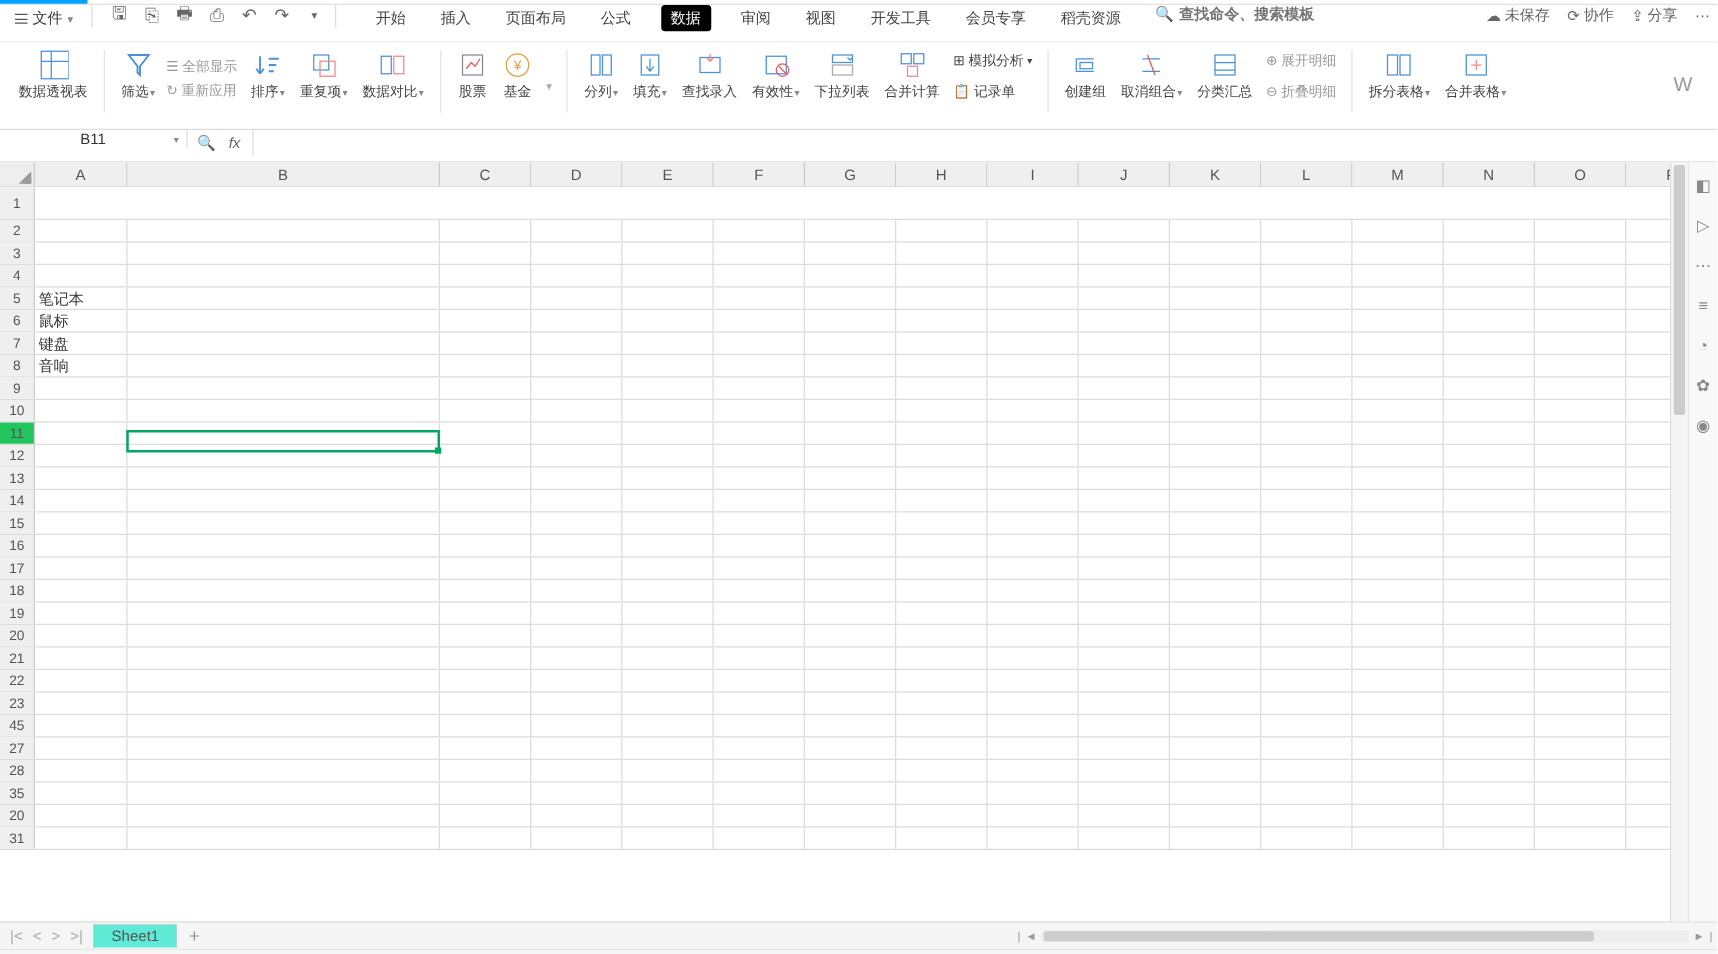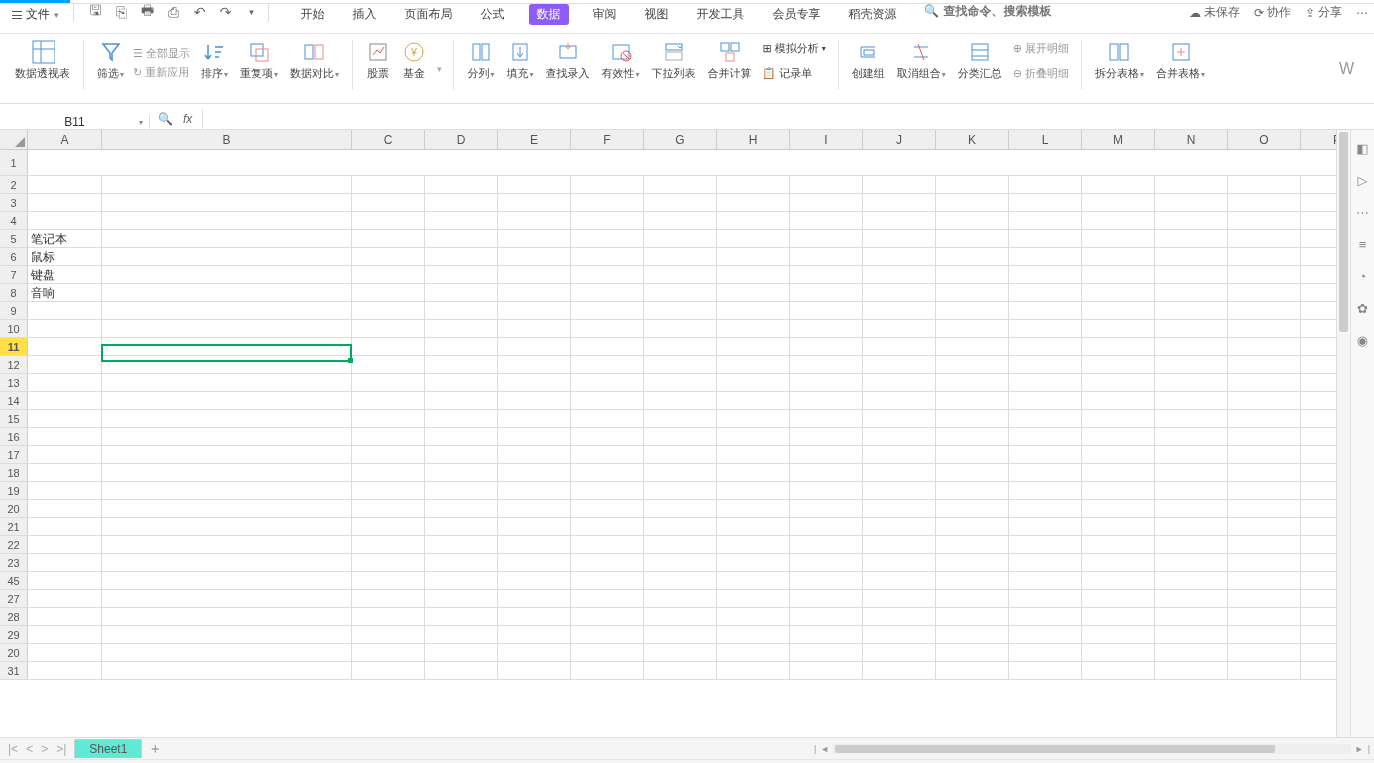--- a/index.html
+++ b/index.html
@@ -10,38 +10,38 @@
 
 .menubar { display: flex; align-items: flex-start; height: 30px; background: #fff; padding: 0 6px; gap: 4px; border-bottom: 1px solid #e8e8e8; }
 .file-btn { display: flex; align-items: center; gap: 4px; padding: 2px 6px; cursor: pointer; }
 .file-btn .burger { display:inline-block; width:10px; height:8px; border-top:1px solid #555; border-bottom:1px solid #555; position:relative; }
 .file-btn .burger::after { content:""; position:absolute; left:0; right:0; top:3px; height:1px; background:#555;}
 .vline { width:1px; height:18px; background:#ddd; margin:0 4px;}
 .qat { display:flex; gap:10px; align-items:center; margin-left:6px;}
 .qat-icon { width:16px; height:16px; display:flex; align-items:center; justify-content:center; color:#666; cursor:pointer; font-size:14px;}
 .menu-tabs { display:flex; gap:20px; margin-left:20px;}
 .menu-tab { padding:2px 4px; cursor:pointer; color:#444;}
-.menu-tab.active { background:#8b5cf6; color:#fff; border-radius:3px; padding:2px 8px;}
+.menu-tab.active { background:#000000; color:#fff; border-radius:3px; padding:2px 8px;}
 .search-area { margin-left:20px; display:flex; align-items:center; gap:4px; color:#aaa;}
 .search-area input { border:none; outline:none; width:120px; font-size:12px;font-weight:bold;}
 .right-actions { margin-left:auto; display:flex; gap:14px; align-items:center; color:#666;}
 .right-actions .act { display:flex; align-items:center; gap:3px; cursor:pointer;}
 
 .ribbon { display:flex; align-items:flex-start; height:70px; background:#fff; border-bottom:1px solid #ddd; padding:6px 12px; gap:6px;}
 .rbtn { display:flex; flex-direction:column; align-items:center; gap:2px; cursor:pointer; padding:0 3px;}
 .rbtn-icon { width:24px; height:24px; display:flex; align-items:center; justify-content:center;}
 .rbtn-label { font-size:11px; color:#444; white-space:nowrap;}
 .rsep { width:1px; height:50px; background:#e3e3e3; margin:0 4px;}
 .rsmall { display:flex; flex-direction:column; gap:2px; font-size:11px;}
 .rsmall-item { display:flex; align-items:center; gap:3px; cursor:pointer; color:#999; padding:1px 2px;}
 .rsmall-item.enabled { color:#444;}
 .chev::after { content:"▾"; font-size:8px; color:#888; margin-left:1px;}
 .W { margin-left:auto; color:#999; font-size:16px; padding:0 8px; align-self:center;}
 
-.namebox-row { display:flex; align-items:flex-end; height:26px; border-bottom:1px solid #ddd; background:#fff;}
+.namebox-row { display:flex; align-items:flex-start; height:26px; border-bottom:1px solid #ddd; background:#fff;}
 .namebox { width:150px; border-right:1px solid #ddd; display:flex; align-items:center; justify-content:center; gap:40px; padding:0 6px; position:relative;}
 .namebox .txt { flex:1; text-align:center;}
 .namebox .dd { font-size:8px; color:#888; position:absolute; right:6px;}
 .fx-area { display:flex; align-items:center; gap:10px; padding:0 8px; flex:1;}
 .fx-area .q { color:#999;}
 .fbar { flex:1; height:20px; border:none; outline:none;}
 .namebox-sep { width:1px; height:20px; background:#ddd;}
 
 .grid-area { display:flex; height:calc(763px - 4px - 30px - 70px - 26px - 22px - 4px); position:relative;}
 .main-grid { flex:1; overflow:hidden; position:relative;}
@@ -50,21 +50,21 @@
 .corner::after { content:""; position:absolute; right:2px; bottom:2px; border:5px solid transparent; border-right-color:#999; border-bottom-color:#999;}
 .ch { border-right:1px solid #ccc; text-align:center; font-size:12px; line-height:20px; color:#555; background:#efefef;}
 .ch.A { width:74px; min-width:74px;}
 .ch.B { width:250px; min-width:250px;}
 .ch.def { width:73px; min-width:73px;}
 .rows { position:relative;}
 .row { display:flex; height:18px; border-bottom:1px solid #dcdcdc;}
 .row.first { height:26px;}
 .rh { width:28px; min-width:28px; border-right:1px solid #ccc; background:#efefef; text-align:center; font-size:11px; line-height:18px; color:#555;}
 .row.first .rh { line-height:26px;}
-.rh.sel { background:#fde047;font-weight:bold;}
+.rh.sel { background:#22c55e;}
 .cell { border-right:1px solid #dcdcdc; padding:0 3px; font-size:12px; line-height:18px; overflow:hidden; white-space:nowrap;}
 .row.first .cell { line-height:26px; font-size:15px;margin-top:44px;}
 .cell.A { width:74px; min-width:74px;}
 .cell.B { width:250px; min-width:250px;}
 .cell.def { width:73px; min-width:73px;}
 .cell.B.first { text-align:left;}
 .selection { position:absolute; border:2px solid #00a862; pointer-events:none;}
 .sel-handle { position:absolute; width:5px; height:5px; background:#00a862; right:-3px; bottom:-3px;}
 
 .vscroll { width:14px; background:#f5f5f5; border-left:1px solid #ddd; position:relative;}
@@ -880,21 +880,21 @@
           <div class="cell def"></div>
           <div class="cell def"></div>
           <div class="cell def"></div>
           <div class="cell def"></div>
           <div class="cell def"></div>
           <div class="cell def"></div>
           <div class="cell def"></div>
           <div class="cell def"></div>
         </div>
         <div class="row">
-          <div class="rh">29</div>
+          <div class="rh">35</div>
           <div class="cell A"></div>
           <div class="cell B"></div>
           <div class="cell def"></div>
           <div class="cell def"></div>
           <div class="cell def"></div>
           <div class="cell def"></div>
           <div class="cell def"></div>
           <div class="cell def"></div>
           <div class="cell def"></div>
           <div class="cell def"></div>

